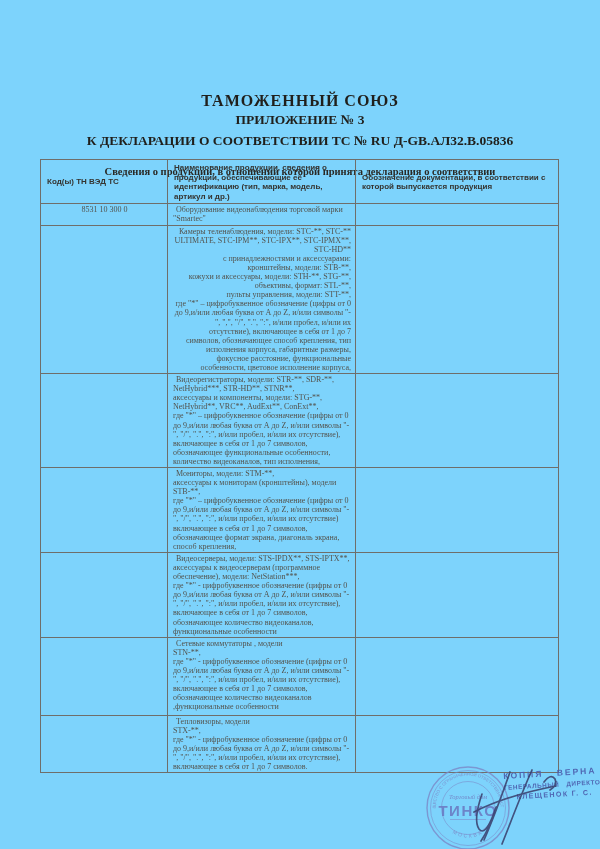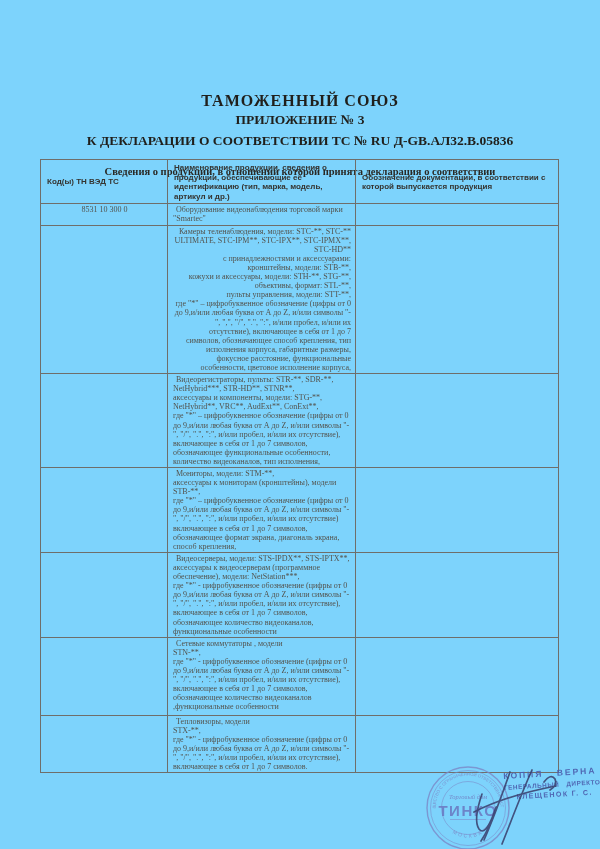--- a/index.html
+++ b/index.html
@@ -91,21 +91,21 @@
             <div>кожухи и аксессуары, модели: STH-**, STG-**,</div>
             <div>объективы, формат: STL-**,</div>
             <div>пульты управления, модели: STT-**,</div>
             <div>где "*" – цифробуквенное обозначение (цифры от 0 до 9,и/или любая буква от А до Z, и/или символы "-", ",", "/", ".", ":", и/или пробел, и/или их отсутствие), включающее в себя от 1 до 7 символов, обозначающее способ крепления, тип исполнения корпуса, габаритные размеры, фокусное расстояние, функциональные особенности, цветовое исполнение корпуса,</div>
           </td>
           <td></td>
         </tr>
         <tr style="height: 91px;">
           <td class="code-cell"></td>
           <td class="name-cell">
-            <div class="first">Видеорегистраторы, пульты: STR-**, SDR-**, NetHybrid***, STR-HD**, STNR**,</div>
+            <div class="first">Видеорегистраторы, модели: STR-**, SDR-**, NetHybrid***, STR-HD**, STNR**,</div>
             <div>аксессуары и компоненты, модели: STG-**, NetHybrid**, VRC**, AudExt**, ConExt**,</div>
             <div>где "*" – цифробуквенное обозначение (цифры от 0 до 9,и/или любая буква от А до Z, и/или символы "-", "/", ".", ":", и/или пробел, и/или их отсутствие), включающее в себя от 1 до 7 символов, обозначающее функциональные особенности, количество видеоканалов, тип исполнения,</div>
           </td>
           <td></td>
         </tr>
         <tr style="height: 82px;">
           <td class="code-cell"></td>
           <td class="name-cell">
             <div class="first">Мониторы, модели: STM-**,</div>
             <div>аксессуары к мониторам (кронштейны), модели STB-**,</div>

